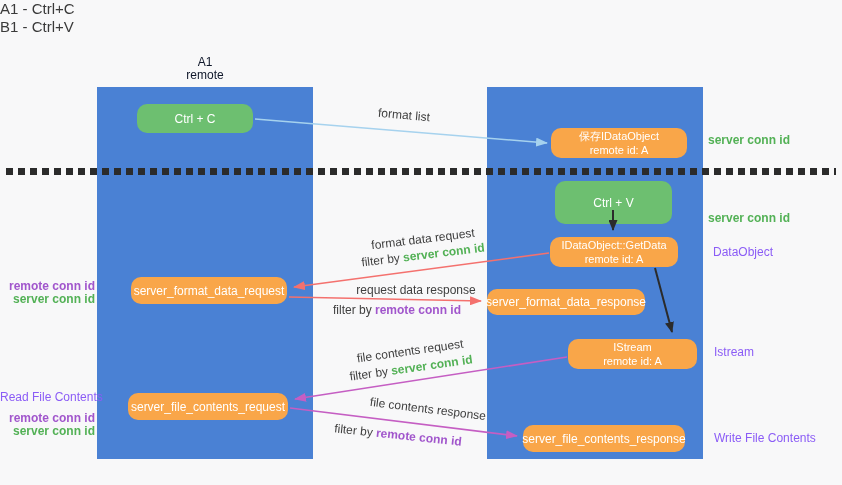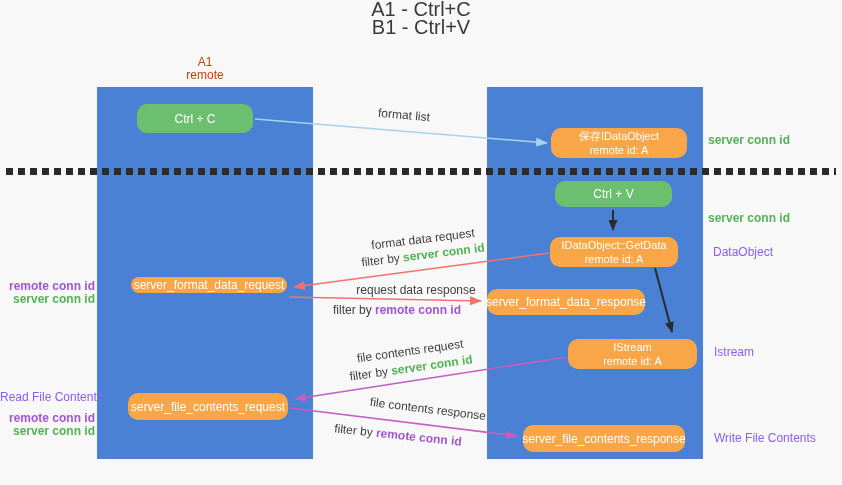--- a/index.html
+++ b/index.html
@@ -3,23 +3,23 @@
 <meta charset="utf-8">
 <style>
   html,body{margin:0;padding:0;}
   .canvas{
     position:relative; width:842px; height:485px;
     background:#f8f8f9; overflow:hidden;
     font-family:"Liberation Sans","DejaVu Sans",sans-serif;
     color:#3d3d3d;
   }
   .abs{position:absolute;}
-  .title{left:0; right:0; top:8; text-align:center; font-size:20px; line-height:18px; color:#3a3a3a;}
+  .title{left:0; right:0; top:8; font-size:15px; line-height:18px; color:#3a3a3a;}
   .lane{background:#4a81d4; top:87px; width:216px; height:372px;}
-  .lane-header{top:56px; width:216px; text-align:center; font-size:12px; line-height:13px; color:#c2410c;}
+  .lane-header{top:56px; width:216px; text-align:center; font-size:12px; line-height:13px; color:#0f172a;}
   .dotted{
     left:6px; top:168px; width:830px; height:7px;
     background:repeating-linear-gradient(90deg,#2b2b2b 0 7px,transparent 7px 12px);
   }
   .node{
     display:flex; align-items:center; justify-content:center; flex-direction:column;
     color:#fff; text-align:center; border-radius:10px;
   }
   .green{background:#6dbf70;}
   .orange{background:#f9a649;}
@@ -59,30 +59,30 @@
 
   <div class="abs node green one-line" style="left:137px;top:104px;width:116px;height:29px;">
     <div>Ctrl + C</div>
   </div>
 
   <div class="abs node orange two-line" style="left:551px;top:128px;width:136px;height:30px;">
     <div>保存IDataObject</div>
     <div>remote id: A</div>
   </div>
 
-  <div class="abs node green one-line" style="left:555px;top:181px;width:117px;height:26px;">
+  <div class="abs node green one-line" style="left:555px;top:181px;width:117px;height:43px;">
     <div>Ctrl + V</div>
   </div>
 
   <div class="abs node orange two-line" style="left:550px;top:237px;width:128px;height:30px;">
     <div>IDataObject::GetData</div>
     <div>remote id: A</div>
   </div>
 
-  <div class="abs node orange one-line" style="left:131px;top:277px;width:156px;height:16px;">
+  <div class="abs node orange one-line" style="left:131px;top:277px;width:156px;height:27px;">
     <div>server_format_data_request</div>
   </div>
 
   <div class="abs node orange one-line" style="left:487px;top:289px;width:158px;height:26px;">
     <div>server_format_data_response</div>
   </div>
 
   <div class="abs node orange two-line" style="left:568px;top:339px;width:129px;height:30px;">
     <div>IStream</div>
     <div>remote id: A</div>

